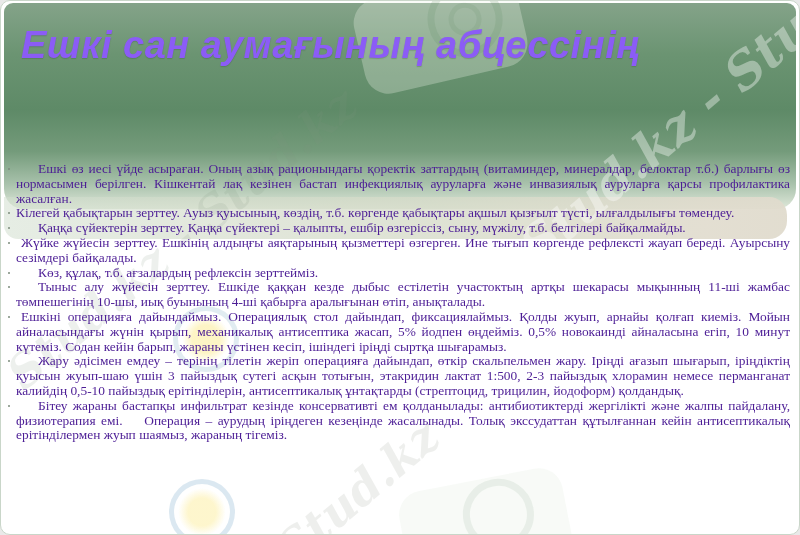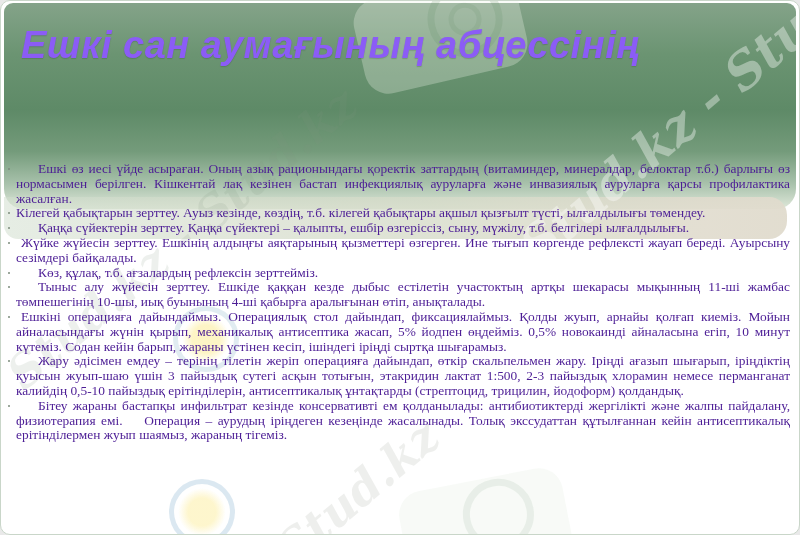--- a/index.html
+++ b/index.html
@@ -107,22 +107,22 @@
   <div class="wm wm-title">Stud.kz - Stud.kz</div>
   <div class="wm wm-body-left">Stud.kz - Stud.kz</div>
   <div class="wm wm-body-mid">Stud.kz</div>
 
   <div class="title">
     <div>Ешкі сан аумағының абцессінің</div>
   </div>
 
   <div class="body-text">
       <p class="para indent-lg">Ешкі өз иесі үйде асыраған. Оның азық рационындағы қоректік заттардың (витаминдер, минералдар, белоктар т.б.) барлығы өз нормасымен берілген. Кішкентай лақ кезінен бастап инфекциялық ауруларға және инвазиялық ауруларға қарсы профилактика жасалған.</p>
-      <p class="para indent-none">Кілегей қабықтарын зерттеу. Ауыз кезінде, көздің, т.б. кілегей қабықтары ақшыл қызғылт түсті, ылғалдылығы төмендеу.</p>
-      <p class="para indent-lg">Қаңқа сүйектерін зерттеу. Қаңқа сүйектері – қалыпты, ешбір өзгеріссіз, сыну, мүжілу, т.б. белгілері ылғалдылығы.</p>
+      <p class="para indent-none">Кілегей қабықтарын зерттеу. Ауыз қуысының, көздің, т.б. көргенде қабықтары ақшыл қызғылт түсті, ылғалдылығы төмендеу.</p>
+      <p class="para indent-lg">Қаңқа сүйектерін зерттеу. Қаңқа сүйектері – қалыпты, ешбір өзгеріссіз, сыну, мүжілу, т.б. белгілері байқалмайды.</p>
       <p class="para indent-sm">Жүйке жүйесін зерттеу. Ешкінің алдыңғы аяқтарының  қызметтері өзгерген. Ине тығып көргенде рефлексті жауап береді. Ауырсыну сезімдері байқалады.</p>
       <p class="para indent-lg">Көз, құлақ, т.б. ағзалардың рефлексін зерттейміз.</p>
       <p class="para indent-lg">Тыныс алу жүйесін зерттеу. Ешкіде қаққан кезде дыбыс естілетін участоктың артқы шекарасы мықынның 11-ші жамбас төмпешегінің 10-шы, иық буынының 4-ші қабырға аралығынан өтіп, анықталады.</p>
       <p class="para indent-sm">Ешкіні операцияға дайындаймыз. Операциялық стол дайындап, фиксациялаймыз. Қолды жуып, арнайы қолғап киеміз. Мойын айналасындағы жүнін қырып, механикалық антисептика жасап, 5% йодпен өңдейміз. 0,5% новокаинді айналасына егіп, 10 минут күтеміз. Содан кейін барып, жараны үстінен кесіп, ішіндегі іріңді сыртқа шығарамыз.</p>
       <p class="para indent-lg">Жару әдісімен емдеу – терінің тілетін жеріп операцияға дайындап, өткір скальпельмен жару. Іріңді ағазып шығарып, іріңдіктің қуысын жуып-шаю үшін 3 пайыздық сутегі асқын тотығын, этакридин лактат 1:500, 2-3 пайыздық хлорамин немесе перманганат калийдің 0,5-10 пайыздық ерітінділерін, антисептикалық ұнтақтарды (стрептоцид, трицилин, йодоформ) қолдандық.</p>
       <p class="para indent-lg">Бітеу жараны бастапқы инфильтрат кезінде консервативті ем қолданылады: антибиотиктерді жергілікті және жалпы пайдалану, физиотерапия емі.&nbsp;&nbsp;&nbsp; Операция – аурудың іріңдеген кезеңінде жасалынады. Толық экссудаттан құтылғаннан кейін антисептикалық ерітінділермен жуып шаямыз, жараның тігеміз.</p>
     </div>
 
 </div>
 

